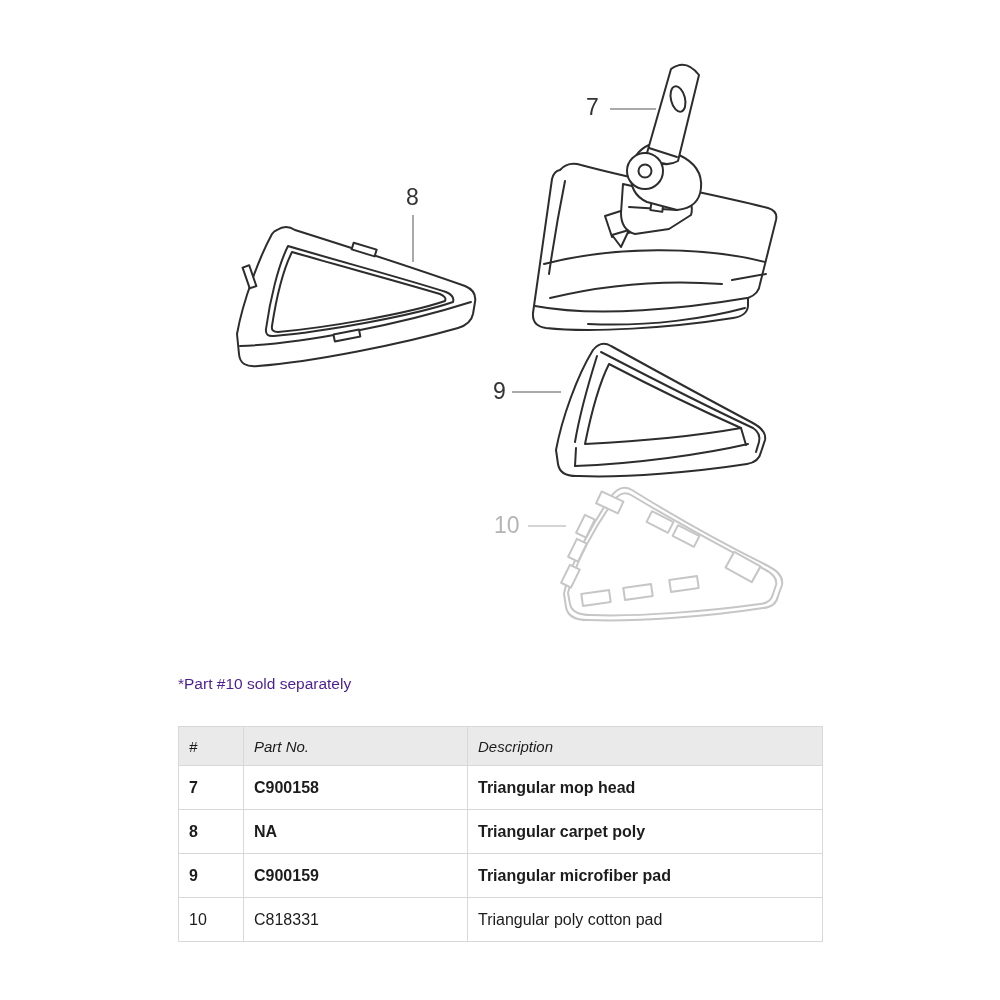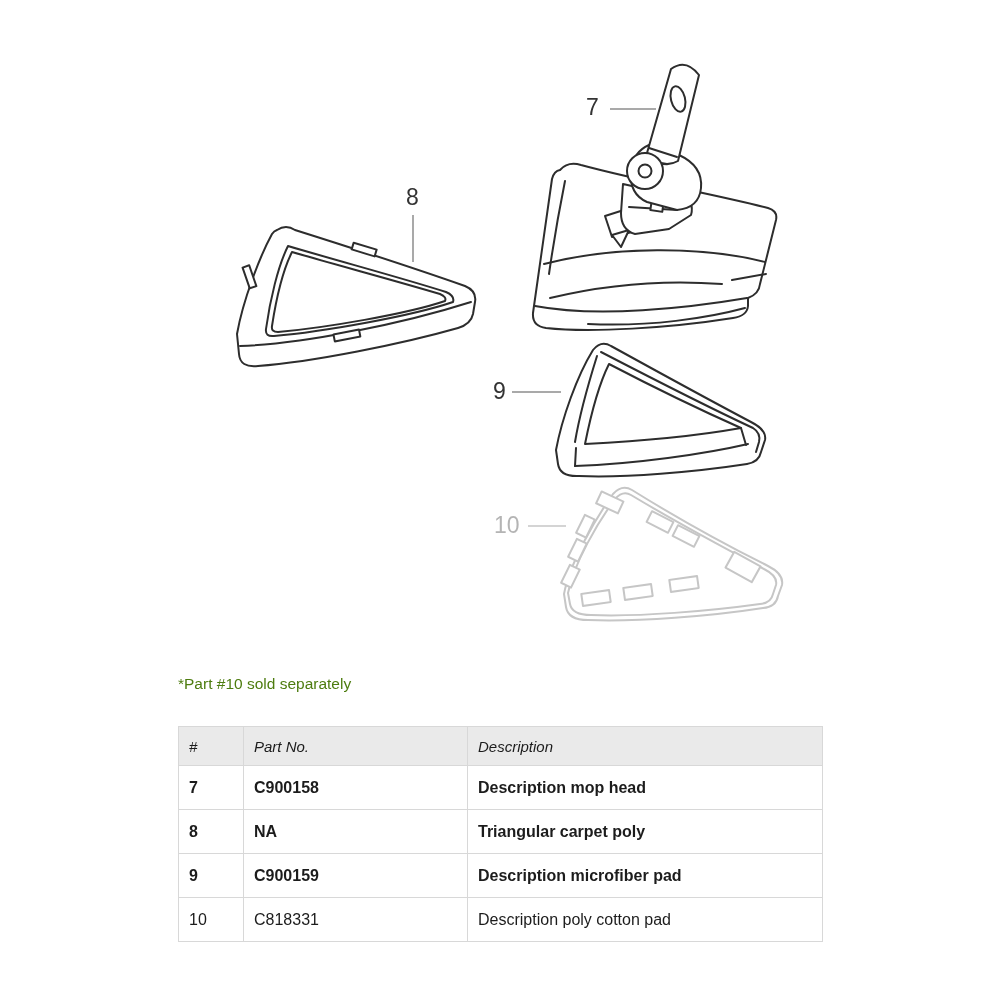--- a/index.html
+++ b/index.html
@@ -36,21 +36,21 @@
     background: #a9a9a9;
   }
   .leader.h { height: 2px; }
   .leader.v { width: 2px; }
   .leader.muted { background: #d4d4d4; }
   .footnote {
     position: absolute;
     left: 178px;
     top: 675px;
     font-size: 15.5px;
-    color: #4d7c0f;
+    color: #4c1d95;
   }
   .parts-table {
     position: absolute;
     left: 178px;
     top: 726px;
     width: 644px;
     border-collapse: collapse;
     table-layout: fixed;
   }
   .parts-table th, .parts-table td {
@@ -165,33 +165,33 @@
       <tr>
         <th>#</th>
         <th>Part No.</th>
         <th>Description</th>
       </tr>
     </thead>
     <tbody>
       <tr class="bold-row">
         <td>7</td>
         <td>C900158</td>
-        <td>Description mop head</td>
+        <td>Triangular mop head</td>
       </tr>
       <tr class="bold-row">
         <td>8</td>
         <td>NA</td>
         <td>Triangular carpet poly</td>
       </tr>
       <tr class="bold-row">
         <td>9</td>
         <td>C900159</td>
-        <td>Description microfiber pad</td>
+        <td>Triangular microfiber pad</td>
       </tr>
       <tr>
         <td>10</td>
         <td>C818331</td>
-        <td>Description poly cotton pad</td>
+        <td>Triangular poly cotton pad</td>
       </tr>
     </tbody>
   </table>
 
 </div>
 
 </body></html>

